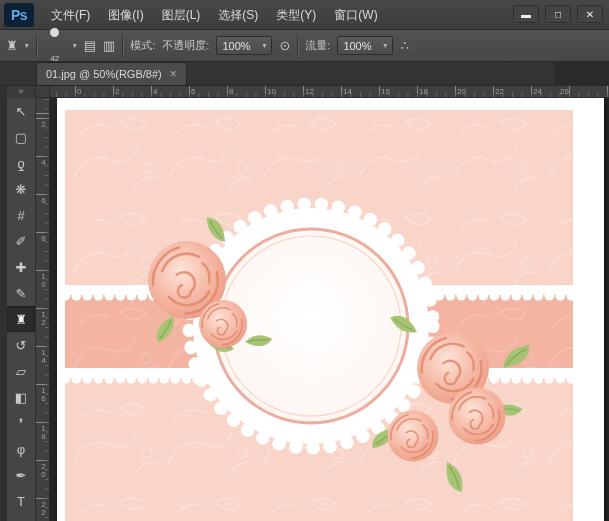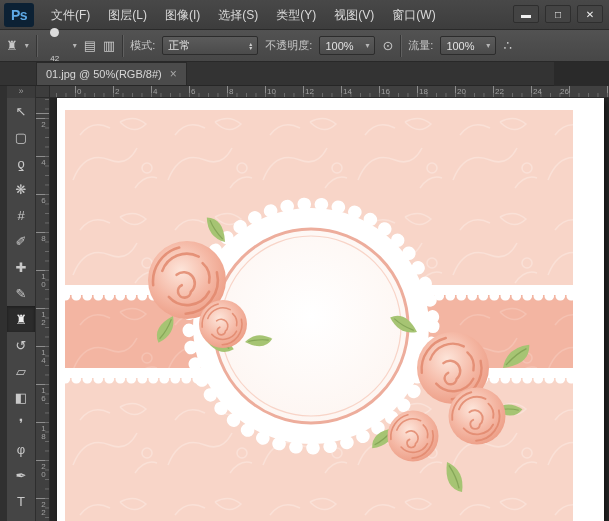--- a/index.html
+++ b/index.html
@@ -79,25 +79,24 @@
 </style>
 </head>
 <body>
 
 <div class="root">
 
   <div class="titlebar">
     <div class="pslogo">Ps</div>
     <div class="menubar">
       <div class="mi">文件(F)</div>
+      <div class="mi">图像(I)</div>
       <div class="mi">图层(L)</div>
-      <div class="mi">图像(I)</div>
       <div class="mi">选择(S)</div>
       <div class="mi">类型(Y)</div>
-      <div class="mi">视图(V)</div>
       <div class="mi">窗口(W)</div>
     </div>
     <div class="wbtns">
       <div class="wb">
           <span>▬</span>
         </div>
       <div class="wb">
           <span>□</span>
         </div>
       <div class="wb">
@@ -112,27 +111,20 @@
     <div class="vsep"></div>
     <div class="brushpreset">
       <span class="brushdot"></span>
       <span class="brushsize">42</span>
     </div>
     <span class="caret">▾</span>
     <span class="obicon">▤</span>
     <span class="obicon">▥</span>
     <div class="vsep"></div>
     <span class="oblabel">模式:</span>
-    <div class="ddl" style="width:96px">
-      <span>正常</span>
-      <span class="stepper">
-        <span>▴</span>
-          <span>▾</span>
-      </span>
-    </div>
     <span class="oblabel">不透明度:</span>
     <div class="ddl" style="width:56px">
       <span>100%</span>
       <span class="caret">▾</span>
     </div>
     <span class="obicon">⊙</span>
     <div class="vsep"></div>
     <span class="oblabel">流量:</span>
     <div class="ddl" style="width:56px">
       <span>100%</span>

